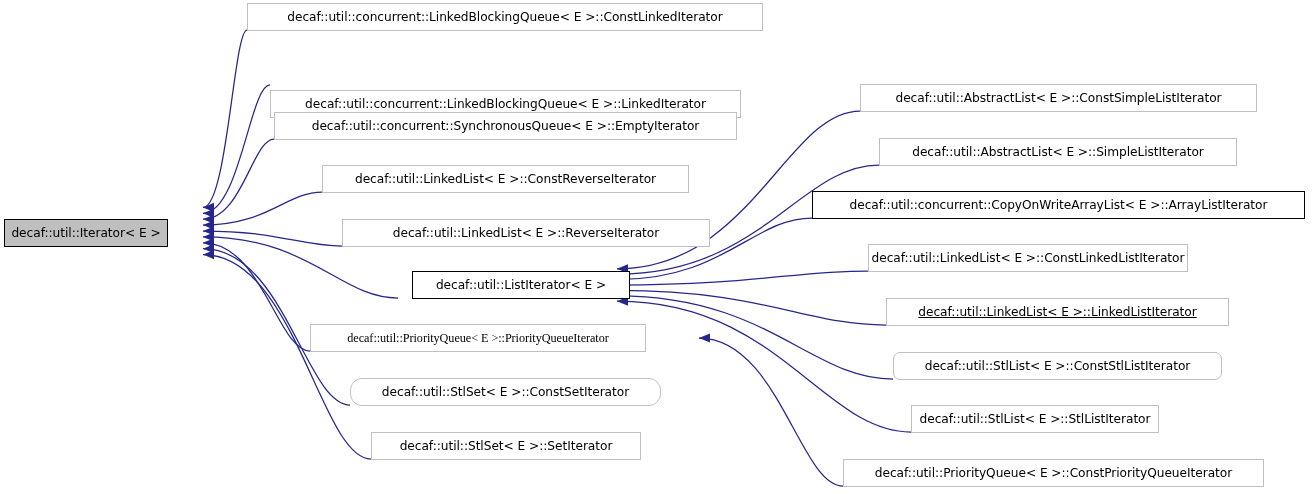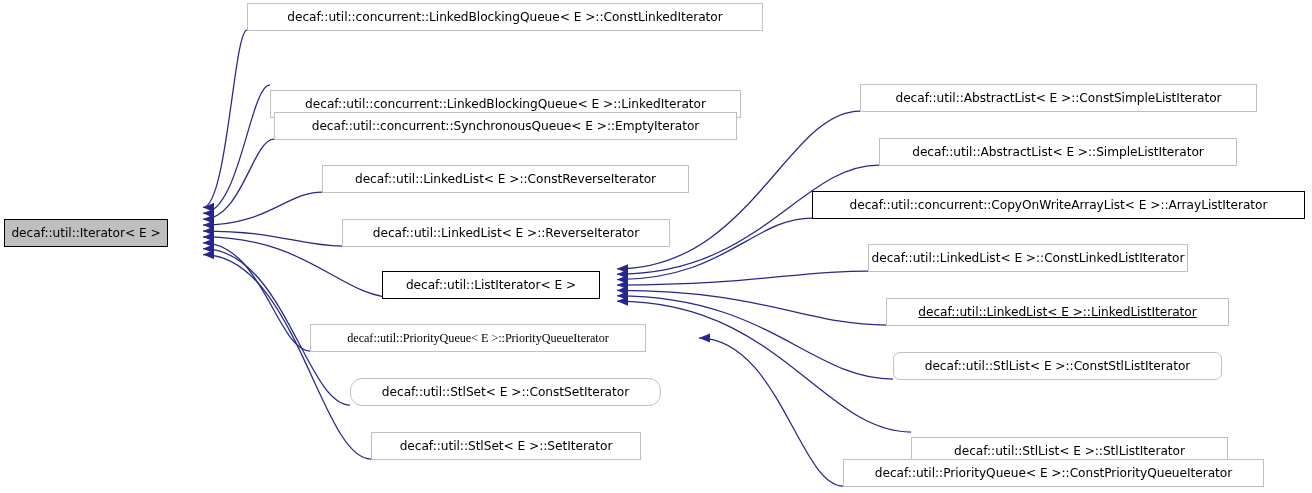--- a/index.html
+++ b/index.html
@@ -88,27 +88,27 @@
         <path d="M 699,338 C 778.2,338 799.8,486 843,486" fill="none" stroke="#26268c" stroke-width="1.25"></path>
         <polygon points="699,338 710,333.4 710,342.6" fill="#26268c"></polygon>
       </g>
     </svg>
   <div id="node-layer">
       <div class="node root" style="left: 4px; top: 219px; width: 164px;">decaf::util::Iterator&lt; E &gt;</div>
       <div class="node" style="left: 247px; top: 3px; width: 516px;">decaf::util::concurrent::LinkedBlockingQueue&lt; E &gt;::ConstLinkedIterator</div>
       <div class="node" style="left: 270px; top: 58px; width: 471px; margin-top: 32px;">decaf::util::concurrent::LinkedBlockingQueue&lt; E &gt;::LinkedIterator</div>
       <div class="node" style="left: 274px; top: 112px; width: 463px;">decaf::util::concurrent::SynchronousQueue&lt; E &gt;::EmptyIterator</div>
       <div class="node" style="left: 322px; top: 165px; width: 367px;">decaf::util::LinkedList&lt; E &gt;::ConstReverseIterator</div>
-      <div class="node" style="left: 342px; top: 219px; width: 328px;">decaf::util::LinkedList&lt; E &gt;::ReverseIterator</div>
-      <div class="node highlight" style="left: 382px; top: 271px; width: 218px;">decaf::util::ListIterator&lt; E &gt;</div>
+      <div class="node" style="left: 342px; top: 219px; width: 368px;">decaf::util::LinkedList&lt; E &gt;::ReverseIterator</div>
+      <div class="node highlight" style="left: 412px; top: 271px; width: 218px;">decaf::util::ListIterator&lt; E &gt;</div>
       <div class="node" style="left: 310px; top: 324px; width: 336px; font-family: Liberation Serif, serif;">decaf::util::PriorityQueue&lt; E &gt;::PriorityQueueIterator</div>
       <div class="node" style="left: 350px; top: 378px; width: 311px; border-radius: 12px;">decaf::util::StlSet&lt; E &gt;::ConstSetIterator</div>
       <div class="node" style="left: 371px; top: 432px; width: 270px;">decaf::util::StlSet&lt; E &gt;::SetIterator</div>
       <div class="node" style="left: 860px; top: 84px; width: 397px;">decaf::util::AbstractList&lt; E &gt;::ConstSimpleListIterator</div>
       <div class="node" style="left: 879px; top: 138px; width: 358px;">decaf::util::AbstractList&lt; E &gt;::SimpleListIterator</div>
       <div class="node highlight" style="left: 812px; top: 191px; width: 493px;">decaf::util::concurrent::CopyOnWriteArrayList&lt; E &gt;::ArrayListIterator</div>
       <div class="node" style="left: 868px; top: 244px; width: 320px;">decaf::util::LinkedList&lt; E &gt;::ConstLinkedListIterator</div>
       <div class="node" style="left: 886px; top: 298px; width: 343px; text-decoration: underline;">decaf::util::LinkedList&lt; E &gt;::LinkedListIterator</div>
       <div class="node" style="left: 893px; top: 352px; width: 329px; border-radius: 7px;">decaf::util::StlList&lt; E &gt;::ConstStlListIterator</div>
-      <div class="node" style="left: 911px; top: 405px; width: 317px; margin-top: 32px;">decaf::util::StlList&lt; E &gt;::StlListIterator</div>
+      <div class="node" style="left: 911px; top: 405px; width: 248px;">decaf::util::StlList&lt; E &gt;::StlListIterator</div>
       <div class="node" style="left: 843px; top: 459px; width: 421px; text-align: right;">decaf::util::PriorityQueue&lt; E &gt;::ConstPriorityQueueIterator</div>
     </div>
 </div>
 
 </body></html>

